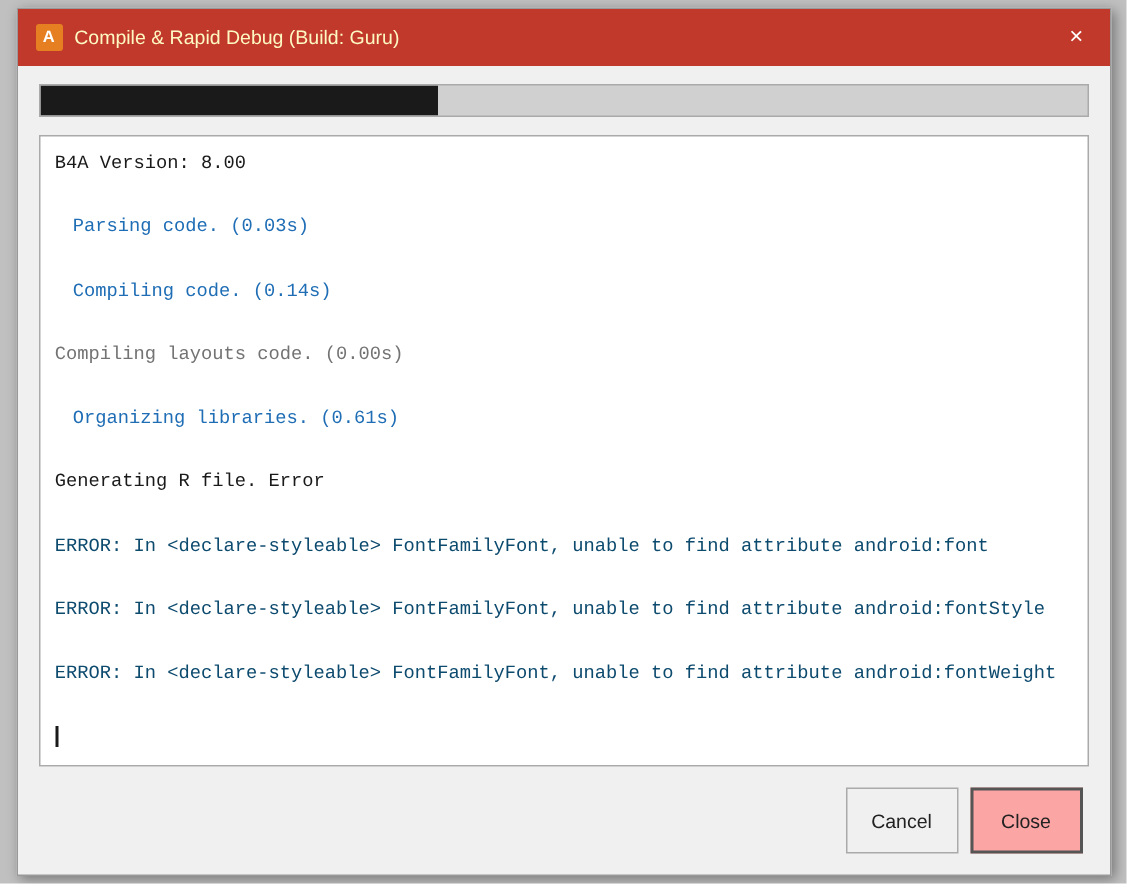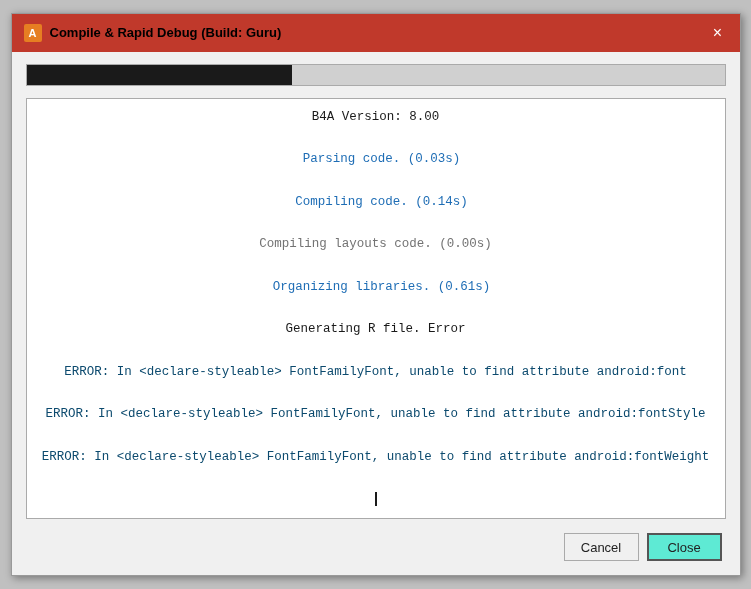--- a/index.html
+++ b/index.html
@@ -48,23 +48,23 @@
       display: flex;
       align-items: center;
       justify-content: center;
       font-weight: bold;
       font-size: 11px;
       color: white;
       flex-shrink: 0;
     }
 
     .title-text {
-      color: #000000;
+      color: #fef9c3;
       font-size: 13px;
-      font-weight: 700;
+      font-weight: 400;
     }
 
     .close-btn {
       width: 20px;
       height: 20px;
       display: flex;
       align-items: center;
       justify-content: center;
       color: white;
       font-size: 16px;
@@ -99,21 +99,20 @@
       padding: 8px 10px;
       font-family: 'Courier New', Courier, monospace;
       font-size: 12.5px;
       line-height: 1.7;
       overflow-y: auto;
       margin-bottom: 14px;
     }
 
     .log-line {
       display: block;
-      text-align: center;
     }
 
     .log-line.black {
       color: #1a1a1a;
     }
 
     .log-line.blue {
       color: #1e6db5;
       margin-left: 12px;
     }
@@ -140,33 +139,33 @@
 
     .button-row {
       display: flex;
       justify-content: flex-end;
       gap: 8px;
       padding-right: 4px;
     }
 
     .btn {
       min-width: 75px;
-      height: 28px;
+      height: 44px;
       padding: 0 2px;
       font-size: 13px;
       font-family: 'Segoe UI', Arial, sans-serif;
       border: 1px solid #aaa;
       background: #f0f0f0;
       cursor: pointer;
       color: #222;
     }
 
     .btn.primary {
       border: 2px solid #555;
-      background: #5eead4;
+      background: #fca5a5;
       font-weight: 500;
     }
   </style>
 </head>
 <body>
 
 <div class="dialog-window">
 
   <div class="title-bar">
     <div class="title-bar-left">

